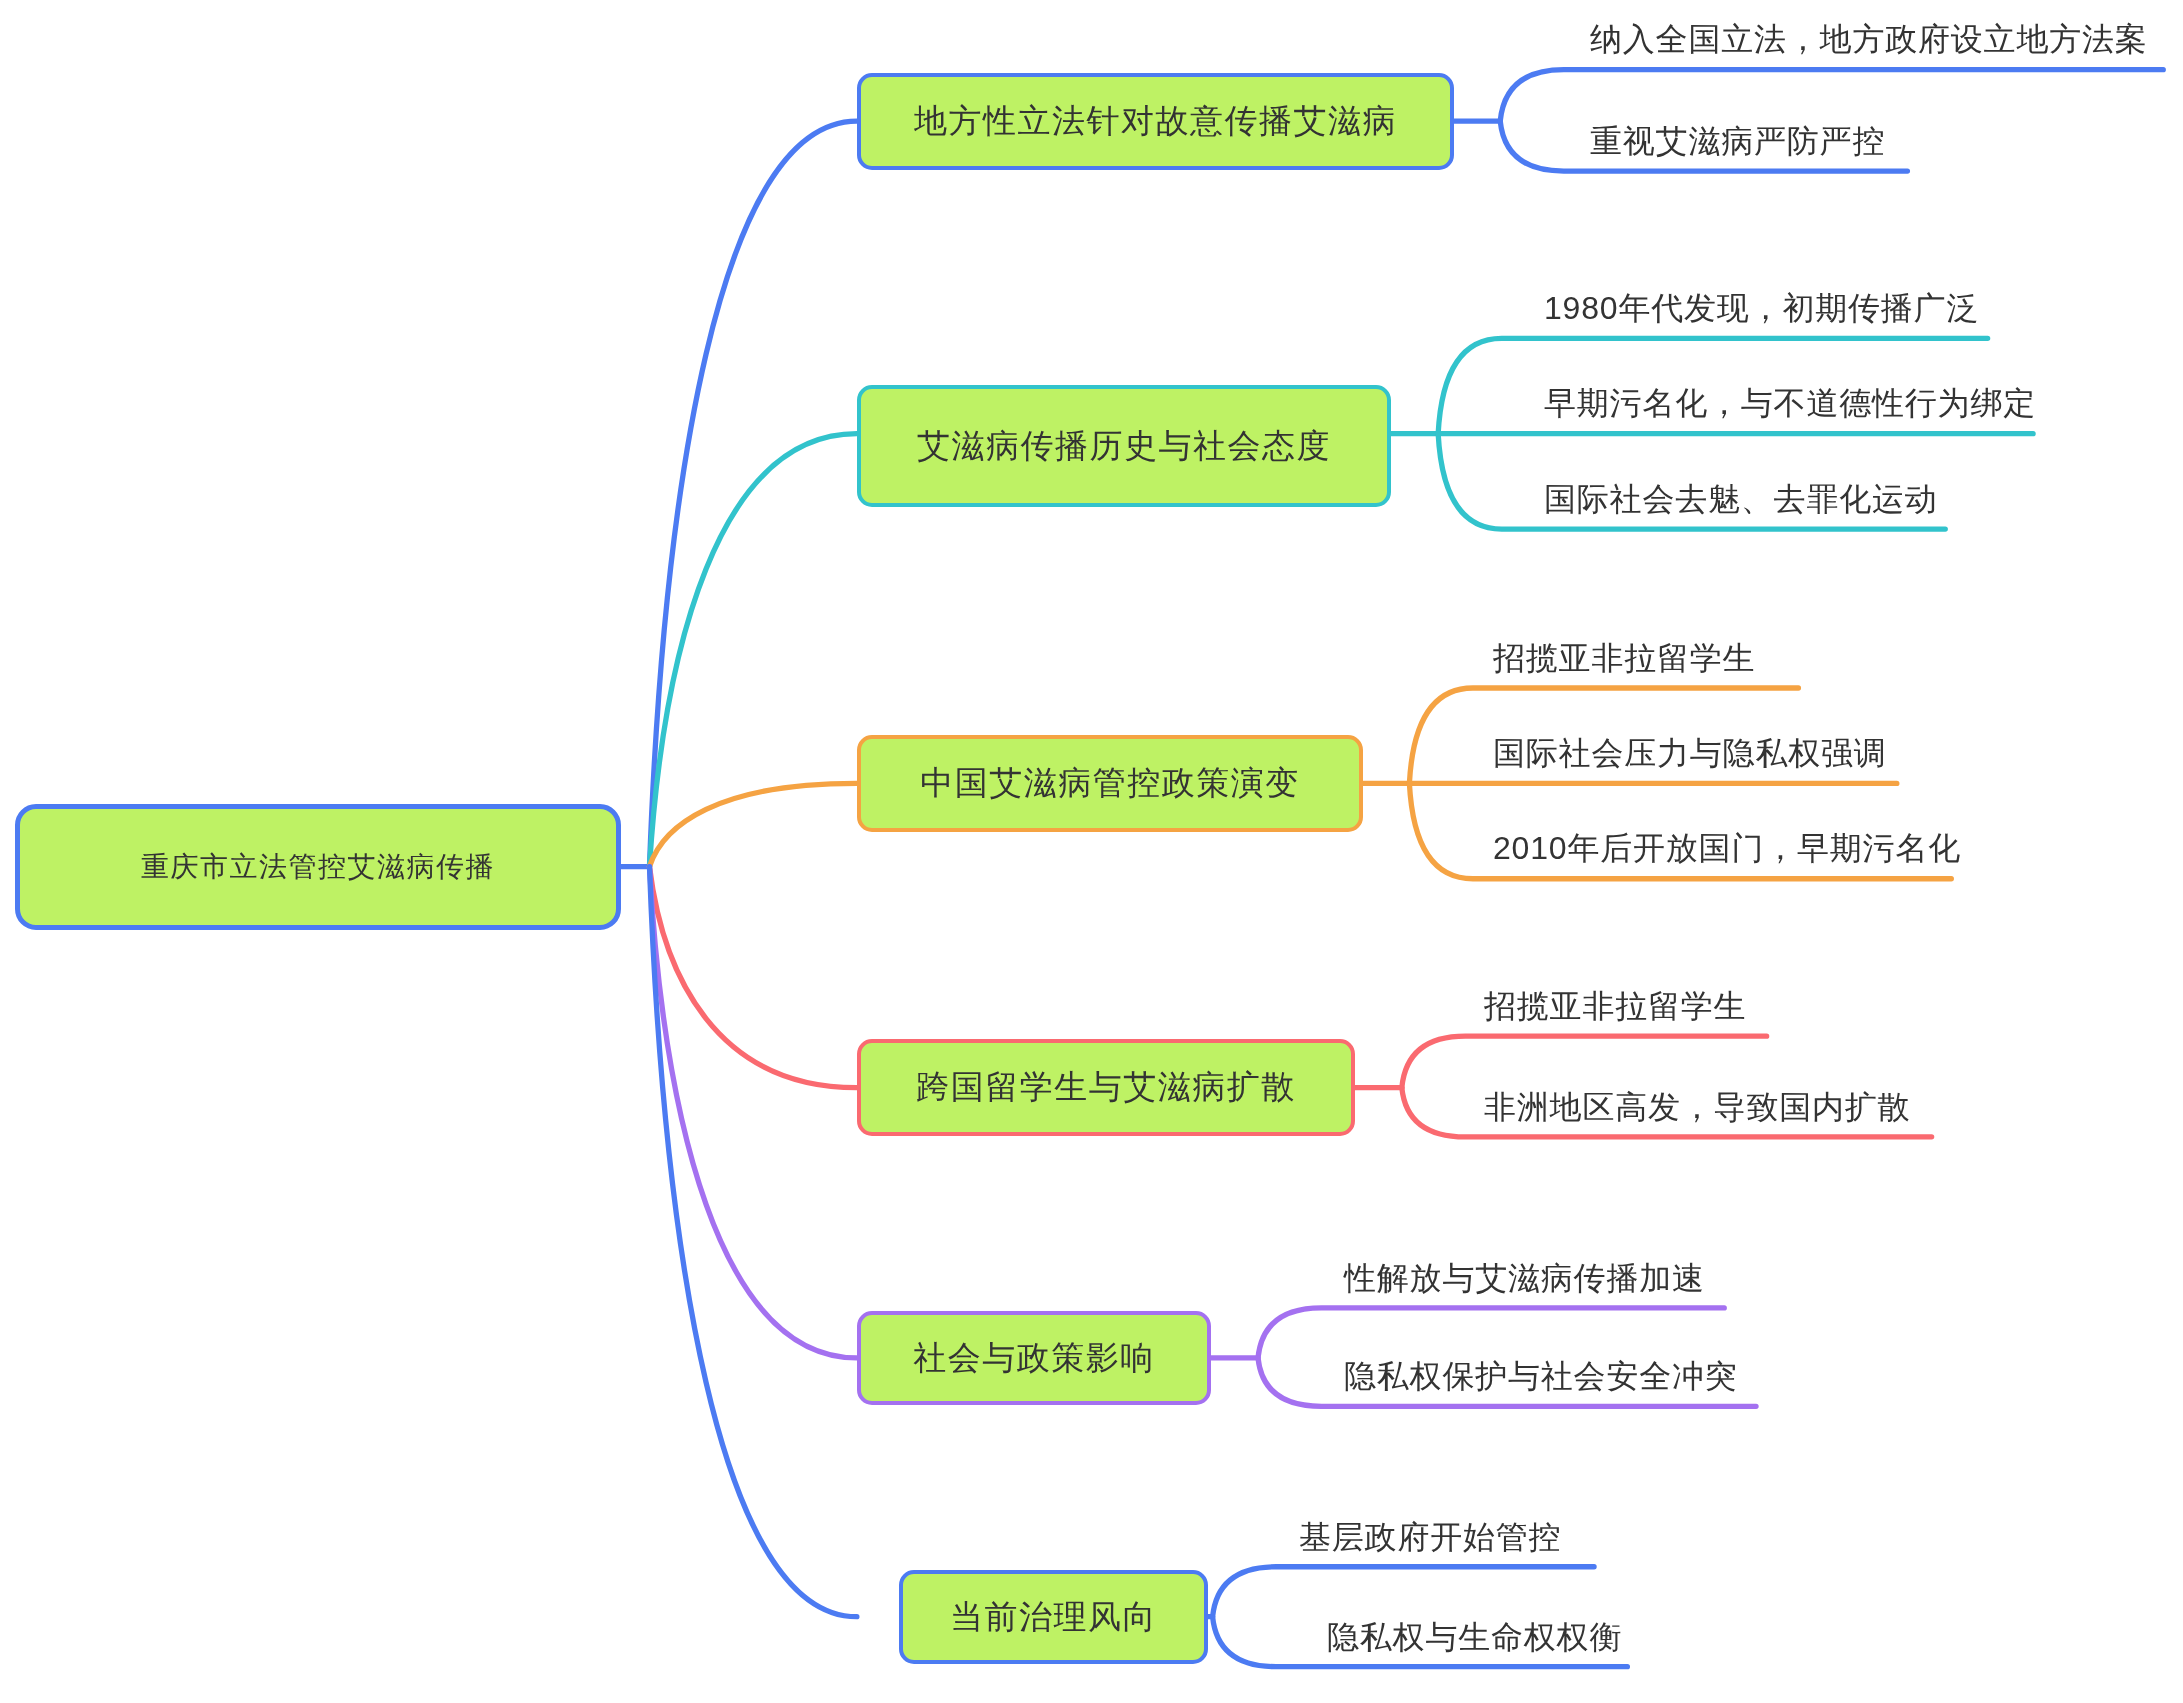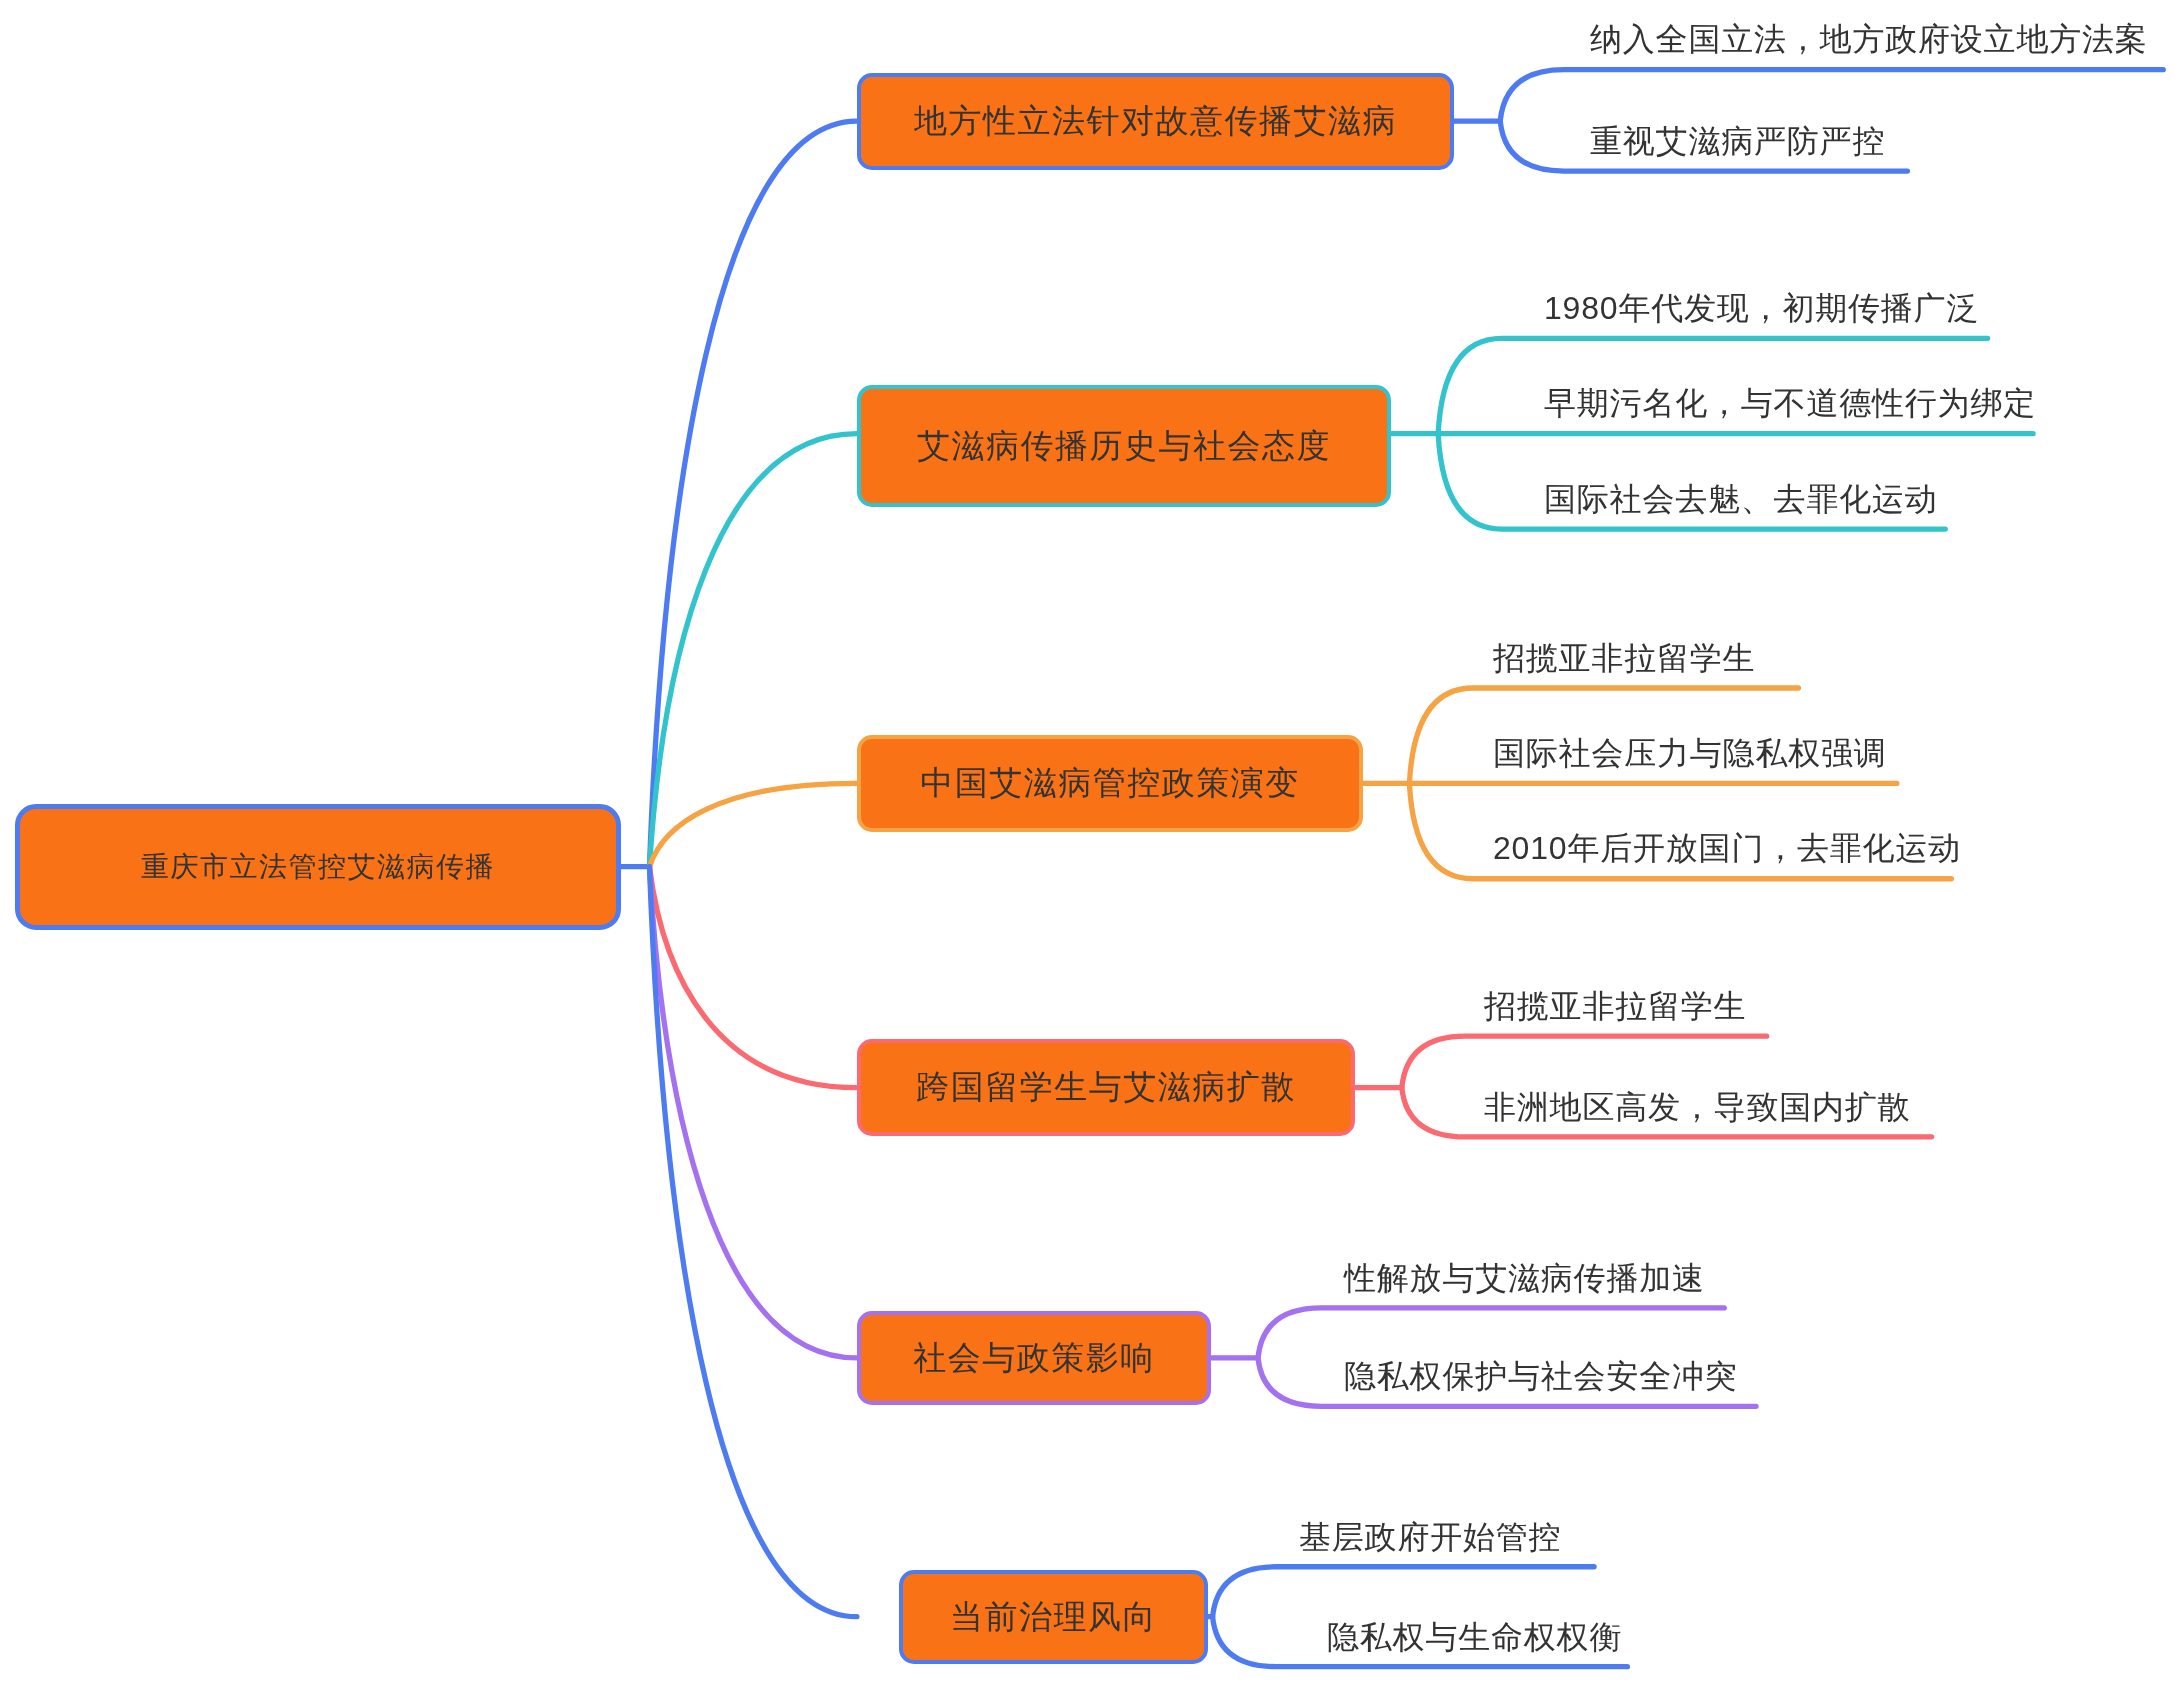--- a/index.html
+++ b/index.html
@@ -14,21 +14,21 @@
   svg.wires {
     position: absolute;
     left: 0; top: 0;
     width: 2183px; height: 1703px;
   }
   .node {
     position: absolute;
     display: flex;
     align-items: center;
     justify-content: center;
-    background: #f97316;
+    background: #bef264;
     box-sizing: border-box;
     color: #333333;
     white-space: nowrap;
     z-index: 2;
   }
   .root-node {
     border: 5.3px solid #4C7BF2;
     border-radius: 21px;
     font-size: 28px;
     letter-spacing: 1.5px;
@@ -88,21 +88,21 @@
 <div class="node branch-node" style="left: 857px; top: 73px; width: 597px; height: 97px; border-color: rgb(76, 123, 242);">地方性立法针对故意传播艾滋病</div>
     <div class="child-topic" style="left: 1590px; top: 21px;">纳入全国立法，地方政府设立地方法案</div>
     <div class="child-topic" style="left: 1590px; top: 123px;">重视艾滋病严防严控</div>
     <div class="node branch-node" style="left: 857px; top: 385px; width: 534px; height: 122px; border-color: rgb(50, 195, 204);">艾滋病传播历史与社会态度</div>
     <div class="child-topic" style="left: 1544px; top: 290px;">1980年代发现，初期传播广泛</div>
     <div class="child-topic" style="left: 1544px; top: 385px;">早期污名化，与不道德性行为绑定</div>
     <div class="child-topic" style="left: 1544px; top: 481px;">国际社会去魅、去罪化运动</div>
     <div class="node branch-node" style="left: 857px; top: 735px; width: 506px; height: 97px; border-color: rgb(245, 163, 67);">中国艾滋病管控政策演变</div>
     <div class="child-topic" style="left: 1493px; top: 640px;">招揽亚非拉留学生</div>
     <div class="child-topic" style="left: 1493px; top: 735px;">国际社会压力与隐私权强调</div>
-    <div class="child-topic" style="left: 1493px; top: 830px;">2010年后开放国门，去罪化运动</div>
+    <div class="child-topic" style="left: 1493px; top: 830px;">2010年后开放国门，早期污名化</div>
     <div class="node branch-node" style="left: 857px; top: 1039px; width: 498px; height: 97px; border-color: rgb(250, 106, 112);">跨国留学生与艾滋病扩散</div>
     <div class="child-topic" style="left: 1484px; top: 988px;">招揽亚非拉留学生</div>
     <div class="child-topic" style="left: 1484px; top: 1089px;">非洲地区高发，导致国内扩散</div>
     <div class="node branch-node" style="left: 857px; top: 1311px; width: 354px; height: 94px; border-color: rgb(164, 113, 240);">社会与政策影响</div>
     <div class="child-topic" style="left: 1344px; top: 1260px;">性解放与艾滋病传播加速</div>
     <div class="child-topic" style="left: 1344px; top: 1358px;">隐私权保护与社会安全冲突</div>
     <div class="node branch-node" style="left: 899px; top: 1570px; width: 309px; height: 94px; border-color: rgb(76, 123, 242);">当前治理风向</div>
     <div class="child-topic" style="left: 1299px; top: 1519px;">基层政府开始管控</div>
     <div class="child-topic" style="left: 1299px; top: 1619px; margin-left: 28px;">隐私权与生命权权衡</div>
   </div>

